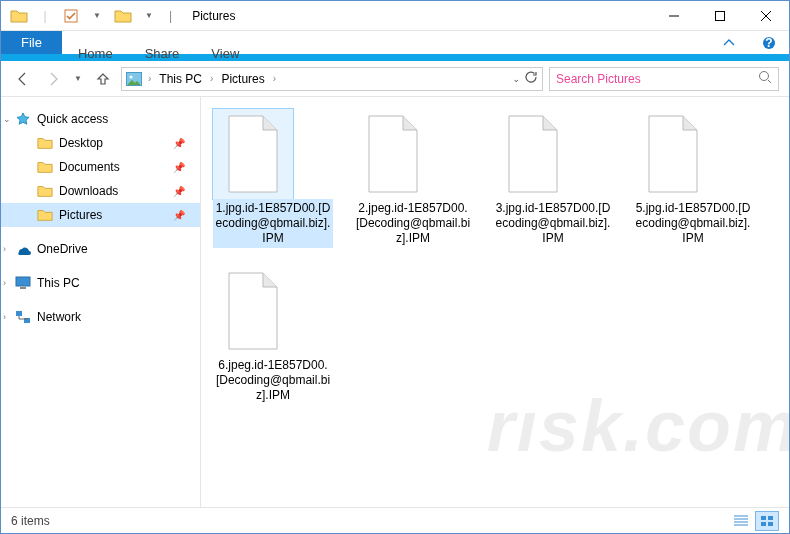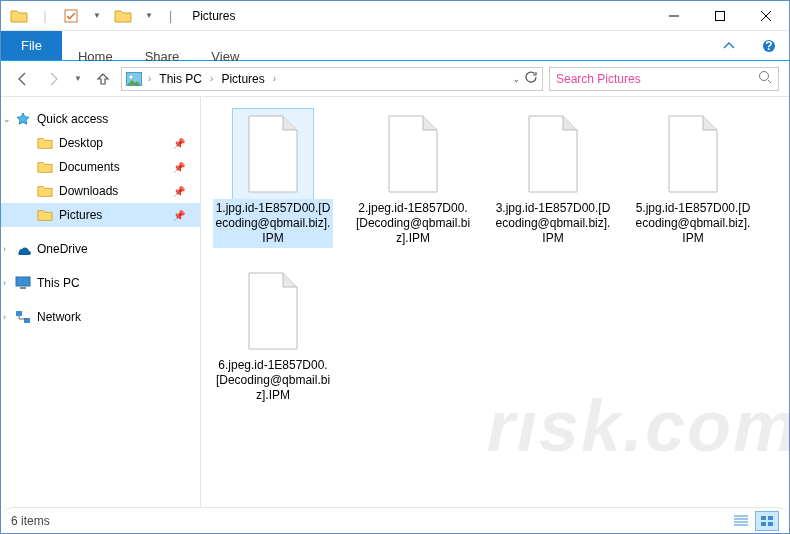--- a/index.html
+++ b/index.html
@@ -10,21 +10,21 @@
 
 .titlebar { height: 30px; background: #fff; display: flex; align-items: center; border-bottom: 1px solid #e5e5e5; }
 .titlebar-left { display: flex; align-items: center; padding-left: 8px; gap: 6px; }
 .qat-item { width: 20px; height: 20px; display: flex; align-items: center; justify-content: center; }
 .titlebar-title { margin-left: 10px; color: #000; }
 .titlebar-sep { color: #888; margin: 0 4px; }
 .win-controls { margin-left: auto; display: flex; }
 .win-btn { width: 46px; height: 30px; display: flex; align-items: center; justify-content: center; }
 
 
-.ribbon { height: 30px; display: flex; align-items: stretch; border-bottom: 1px solid #0ea5e9; }
+.ribbon { height: 30px; display: flex; align-items: stretch; border-bottom: 7px solid #0ea5e9; }
 .file-tab { background: #1979ca; color: #fff; padding: 0 20px; display: flex; align-items: center; font-size: 13px; }
 .rib-tab { padding: 0 16px; display: flex; align-items: center; color: #444; font-size: 13px; margin-top: 22px; }
 .rib-spacer { flex: 1; }
 .rib-help { width: 40px; display: flex; align-items: center; justify-content: center; color: #1979ca; font-size: 14px; }
 
 
 .navrow { height: 36px; display: flex; align-items: center; padding: 0 10px; gap: 6px; border-bottom: 1px solid #e5e5e5; }
 .nav-arrow { width: 24px; height: 24px; display: flex; align-items: center; justify-content: center; color: #555; border-radius: 2px; }
 .nav-arrow.disabled { color: #bbb; }
 .addr { flex: 1; height: 24px; border: 1px solid #ccc; display: flex; align-items: center; padding: 0 4px; gap: 4px; }
@@ -38,31 +38,31 @@
 .body { flex: 1; display: flex; overflow: hidden; }
 .sidebar { width: 200px; border-right: 1px solid #e5e5e5; padding: 10px 0; overflow-y: auto; }
 .tree-item { display: flex; align-items: center; height: 24px; padding-left: 14px; gap: 6px; color: #000; position: relative; }
 .tree-item.sub { padding-left: 36px; gap: 6px; }
 .tree-item.selected { background: #cde8ff; }
 .pin { margin-left: auto; margin-right: 14px; color: #666; font-size: 10px; }
 .tree-group-gap { height: 10px; }
 .expander { position: absolute; left: 2px; color: #777; font-size: 9px; }
 
 .content { flex: 1; padding: 12px; display: flex; flex-wrap: wrap; align-content: flex-start; gap: 18px 20px; position: relative; overflow: hidden; }
-.file { width: 120px; display: flex; flex-direction: column; align-items: center; text-align: center; }
+.file { width: 120px; display: flex; flex-direction: column; align-items: flex-start; text-align: center; }
 .file.selected .file-icon { outline: 1px solid #99d1ff; background: #e5f3ff; }
 .file-icon { width: 80px; height: 90px; display: flex; align-items: center; justify-content: center; }
 .file-name { font-size: 12px; color: #000; line-height: 1.25; word-break: break-all; padding: 2px 2px; }
 .file.selected .file-name { background: #cde8ff; }
 
 
 .watermark { position: absolute; right: 0; bottom: 40px; font-size: 72px; font-weight: 600; color: rgba(0,0,0,0.07); letter-spacing: 2px; transform: translateX(10px); pointer-events: none; font-style: italic;}
 
 
-.statusbar { height: 26px; border-top: 1px solid #e5e5e5; display: flex; align-items: center; padding: 0 10px; background: #fff; border-radius: 12px; }
+.statusbar { height: 26px; border-top: 1px solid #e5e5e5; display: flex; align-items: center; padding: 0 10px; background: #fff; }
 .status-left { color: #444; }
 .view-toggles { margin-left: auto; display: flex; gap: 2px; }
 .vt { width: 24px; height: 20px; border: 1px solid transparent; display: flex; align-items: center; justify-content: center; }
 .vt.active { border-color: #7ab7e8; background: #cde8ff; }
 
 
 .page-svg { width: 64px; height: 80px; }
 
 
 .ico { width: 16px; height: 16px; display: inline-flex; align-items: center; justify-content: center; }

